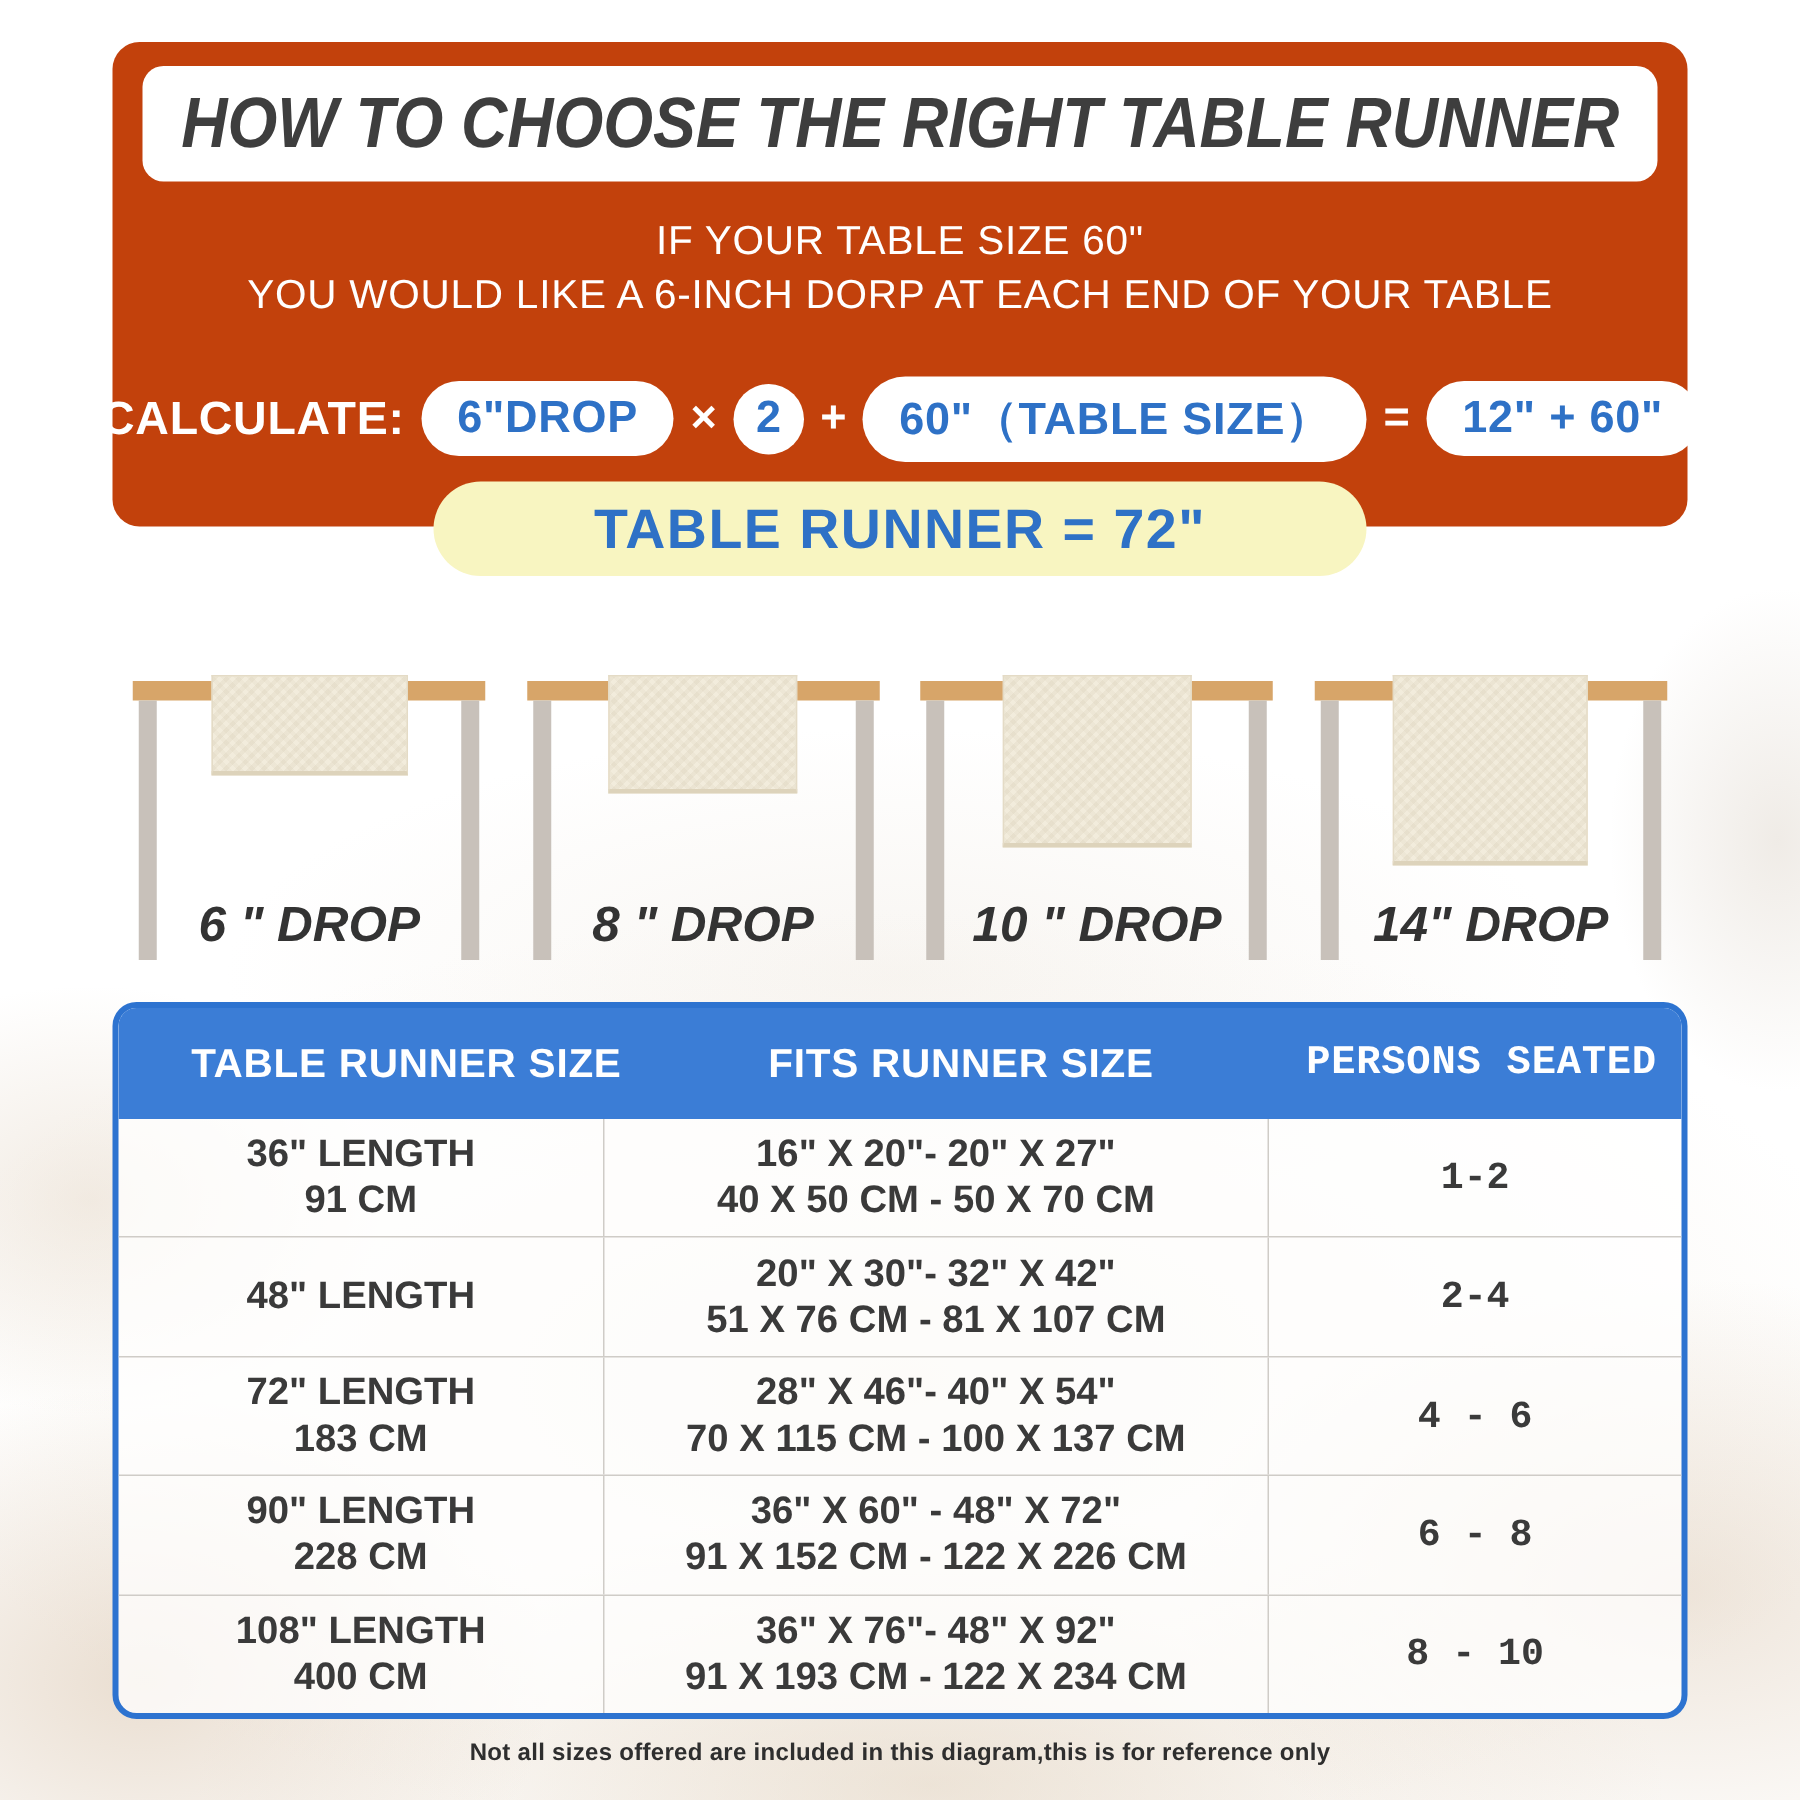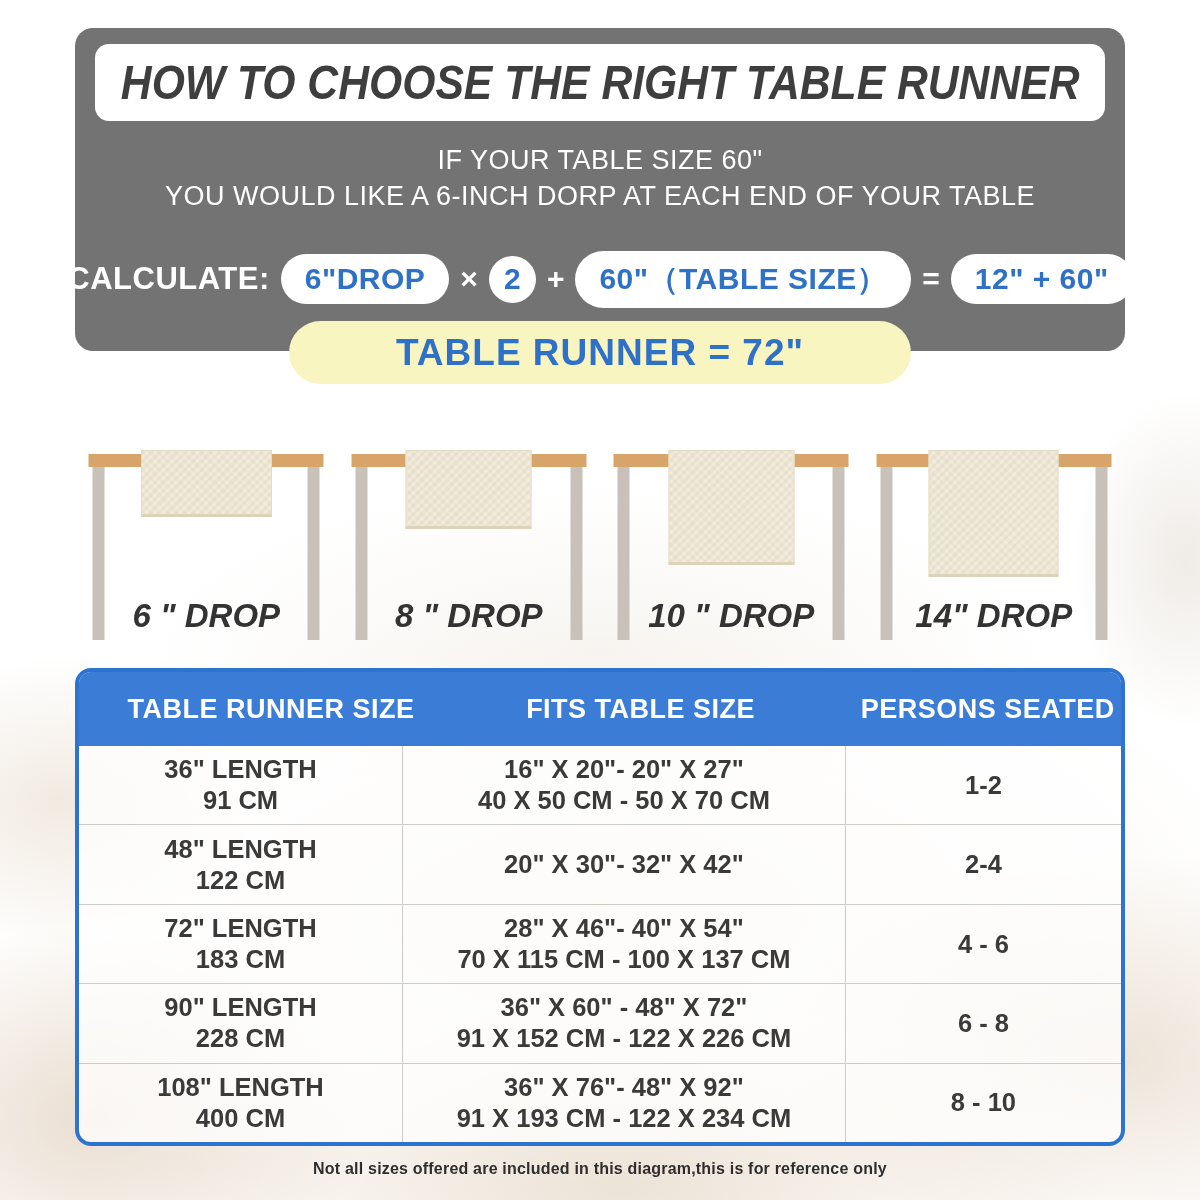--- a/index.html
+++ b/index.html
@@ -16,21 +16,21 @@
       radial-gradient(520px 320px at 1120px 1060px,rgba(205,178,147,0.34), transparent 65%),
       radial-gradient(160px 240px at 1185px 560px, rgba(224,216,206,0.50), transparent 70%),
       radial-gradient(700px 260px at 620px 1190px, rgba(216,196,170,0.45), transparent 70%),
       radial-gradient(900px 420px at 600px 920px,  rgba(237,228,214,0.55), transparent 75%),
       radial-gradient(600px 220px at 600px 650px,  rgba(240,234,226,0.45), transparent 75%),
       #ffffff;
   }
   
   .card{
     position:absolute;left:75px;top:28px;width:1050px;height:323px;
-    background:#737373;border-radius:18px;
+    background:#c2410c;border-radius:18px;
   }
   .title-box{
     position:absolute;left:20px;right:20px;top:16px;height:77px;
     background:#ffffff;border-radius:14px;
     display:flex;align-items:center;justify-content:center;overflow:hidden;
   }
   .title{
     font-size:44px;font-weight:700;font-style:italic;color:#3E3E3E;
     white-space:nowrap;letter-spacing:0px;transform:scaleX(0.97) scaleY(1.08);
   }
@@ -93,21 +93,21 @@
     background:rgba(255,255,255,0.74);overflow:hidden;
     display:flex;flex-direction:column;
   }
   .thead{
     display:flex;height:74px;flex:0 0 74px;background:#3B7DD6;align-items:center;
     color:#ffffff;font-weight:700;font-size:27px;letter-spacing:0.5px;padding-left:36px;
   }
   .th{text-align:center;}
   .cw1{width:31%;}
   .cw2{width:42.5%;}
-  .cw3{width:26.5%;}
+  .cw3{width:26.5%;font-family:Liberation Mono, monospace;}
   .tbody{display:flex;flex-direction:column;flex:1 1 auto;}
   .trow{
     flex:1 1 0;display:flex;align-items:stretch;text-align:center;
     color:#3A3A3A;font-weight:700;font-size:25.5px;line-height:31px;
   }
   .trow + .trow{border-top:1px solid #CFCCC7;}
   .cell{display:flex;flex-direction:column;justify-content:center;box-sizing:border-box;}
   .trow .cw2,.trow .cw3{border-left:1px solid #CFCCC7;}
   
   .footnote{
@@ -179,42 +179,42 @@
         <div class="leg r"></div>
         <div class="runner d14"></div>
       </div>
       <div class="dlabel">14" DROP</div>
     </div>
   </div>
 
   <div class="size-table">
     <div class="thead">
       <div class="th cw1">TABLE RUNNER SIZE</div>
-      <div class="th cw2">FITS TABLE SIZE</div>
+      <div class="th cw2">FITS RUNNER SIZE</div>
       <div class="th cw3">PERSONS SEATED</div>
     </div>
     <div class="tbody">
       <div class="trow">
         <div class="cell cw1">
           <div>36" LENGTH</div>
           <div>91 CM</div>
         </div>
         <div class="cell cw2">
           <div>16" X 20"- 20" X 27"</div>
           <div>40 X 50 CM - 50 X 70 CM</div>
         </div>
         <div class="cell cw3">1-2</div>
       </div>
       <div class="trow">
         <div class="cell cw1">
           <div>48" LENGTH</div>
-          <div>122 CM</div>
         </div>
         <div class="cell cw2">
           <div>20" X 30"- 32" X 42"</div>
+          <div>51 X 76 CM - 81 X 107 CM</div>
         </div>
         <div class="cell cw3">2-4</div>
       </div>
       <div class="trow">
         <div class="cell cw1">
           <div>72" LENGTH</div>
           <div>183 CM</div>
         </div>
         <div class="cell cw2">
           <div>28" X 46"- 40" X 54"</div>

